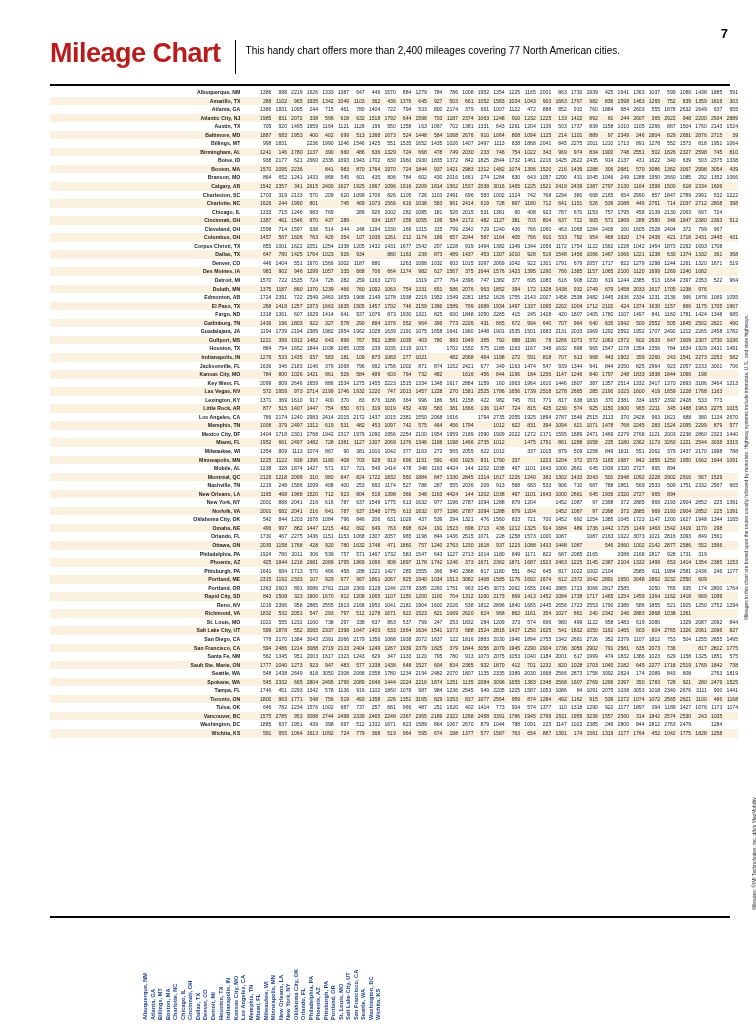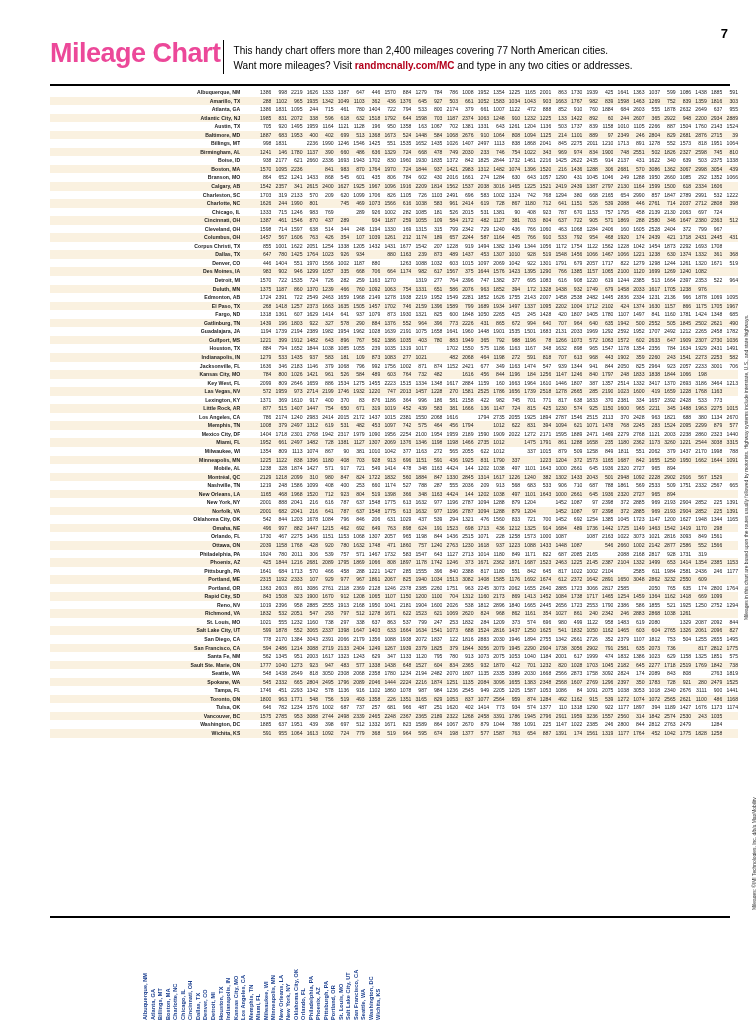--- a/index.html
+++ b/index.html
@@ -24,23 +24,23 @@
   .header{
     position:absolute;
     top:40px;left:50px;right:40px;
     display:flex;
     align-items:flex-start;
   }
   .title{
     font-size:27px;
     font-weight:bold;
     letter-spacing:-0.5px;
-    color:#ec4899;
+    color:#b91c1c;
     line-height:1;
-    padding-right:2px;
+    padding-right:14px;
     white-space:nowrap;
   }
   .title-rule{
     width:1px;
     align-self:stretch;
     background:#000;
     margin-right:10px;
     min-height:34px;
   }
   .blurb{
@@ -150,21 +150,20 @@
 
 <div class="page">
 
   <div class="page-number">7</div>
 
   <div class="header">
     <div class="title">Mileage Chart</div>
     <div class="title-rule"></div>
     <div class="blurb">
       <div>This handy chart offers more than 2,400 mileages covering 77 North American cities.</div>
-      <div><span>Want more mileages? Visit </span><a href="#">randmcnally.com/MC</a><span> and type in any two cities or addresses.</span></div>
     </div>
   </div>
 
   <div class="top-rule"></div>
 
   <div class="matrix">
     <table class="grid">
       <tbody id="grid-body">
           <tr>
             <td class="rowhead">Albuquerque, NM</td>

